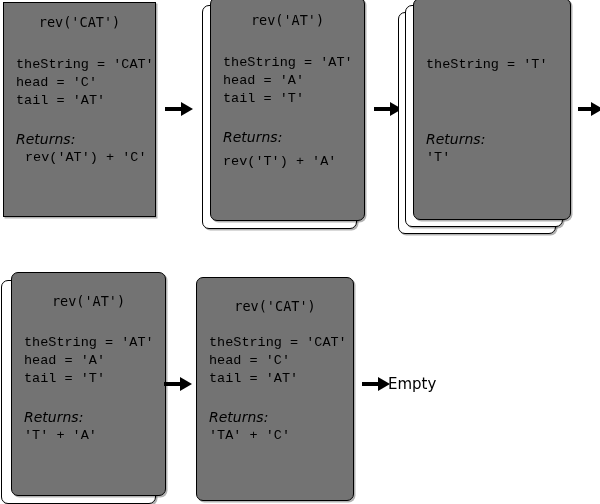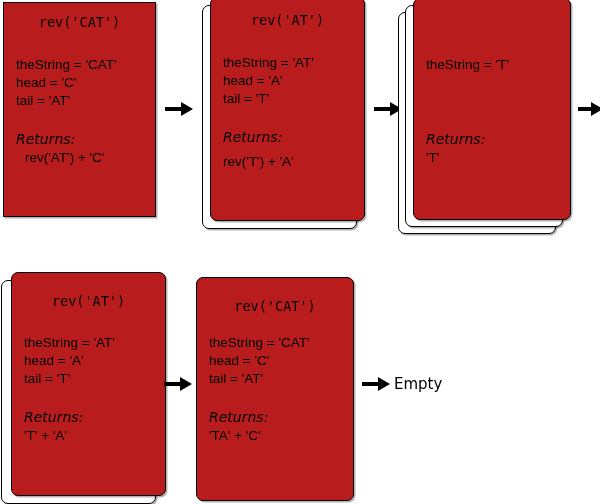--- a/index.html
+++ b/index.html
@@ -33,42 +33,42 @@
     background: #ffffff;
     border: 1.5px solid #000000;
     border-radius: 7px;
     box-sizing: border-box;
     box-shadow: 1.5px 1.5px 0 rgba(0,0,0,0.30);
   }
 
   
   .card {
     position: absolute;
-    background: #b91c1c;
+    background: #737373;
     border: 1.5px solid #000000;
     box-sizing: border-box;
     box-shadow: 1.5px 1.5px 0 rgba(0,0,0,0.30);
     overflow: hidden;
   }
   .card.rounded { border-radius: 7px; }
 
   .card-title {
     position: absolute;
     left: 0;
     right: 0;
     text-align: center;
     font-family: "DejaVu Sans Mono", monospace;
     font-size: 13.5px;
     color: #000000;
     white-space: pre;
   }
 
   .code-line {
     position: absolute;
-    font-family: Liberation Sans, sans-serif;
+    font-family: Liberation Mono, monospace;
     font-size: 13.5px;
     color: #000000;
     white-space: pre;
   }
 
   .label-line {
     position: absolute;
     font-family: "DejaVu Sans", sans-serif;
     font-size: 14px;
     color: #000000;
@@ -184,15 +184,15 @@
       <div class="label-line" style="left:12px; top:131px;">Returns:</div>
       <div class="code-line" style="left:12px; top:150px;text-align:center;">'TA' + 'C'</div>
     </div>
   </div>
 
   <div class="arrow" style="left:362px; top:377px; width:28px;">
     <div class="shaft" style="width:17px;"></div>
     <div class="head" style="left:16px;"></div>
   </div>
 
-  <div class="empty-label" style="left:388px; top:375px;margin-left:6px;">Empty</div>
+  <div class="empty-label" style="left:388px; top:375px;">Empty</div>
 
 </div>
 
 </body></html>

